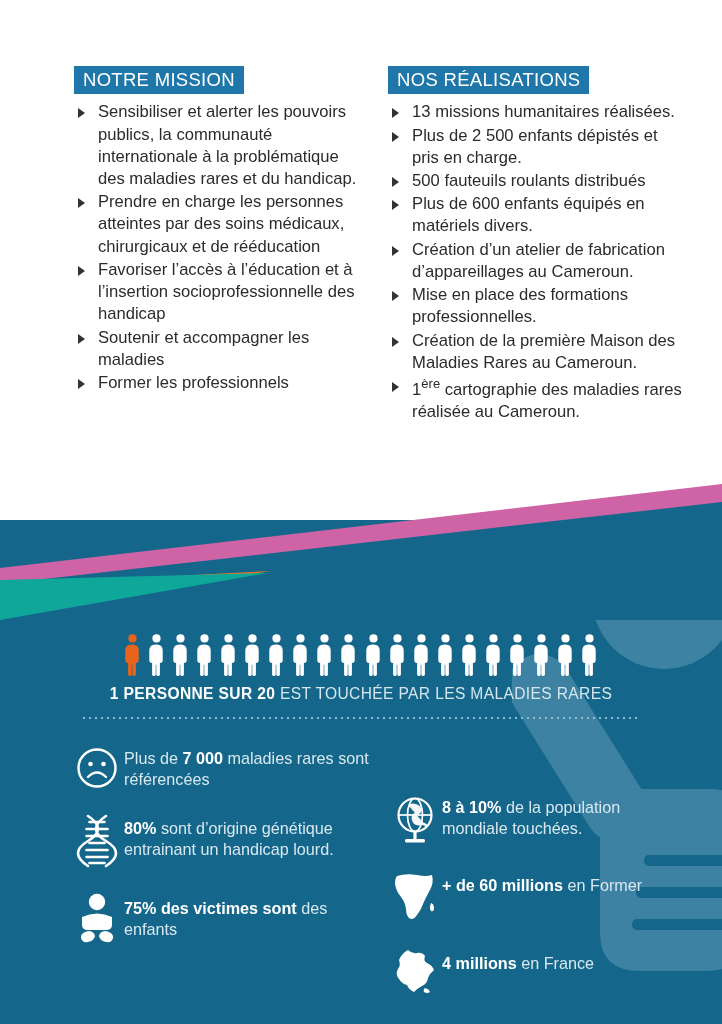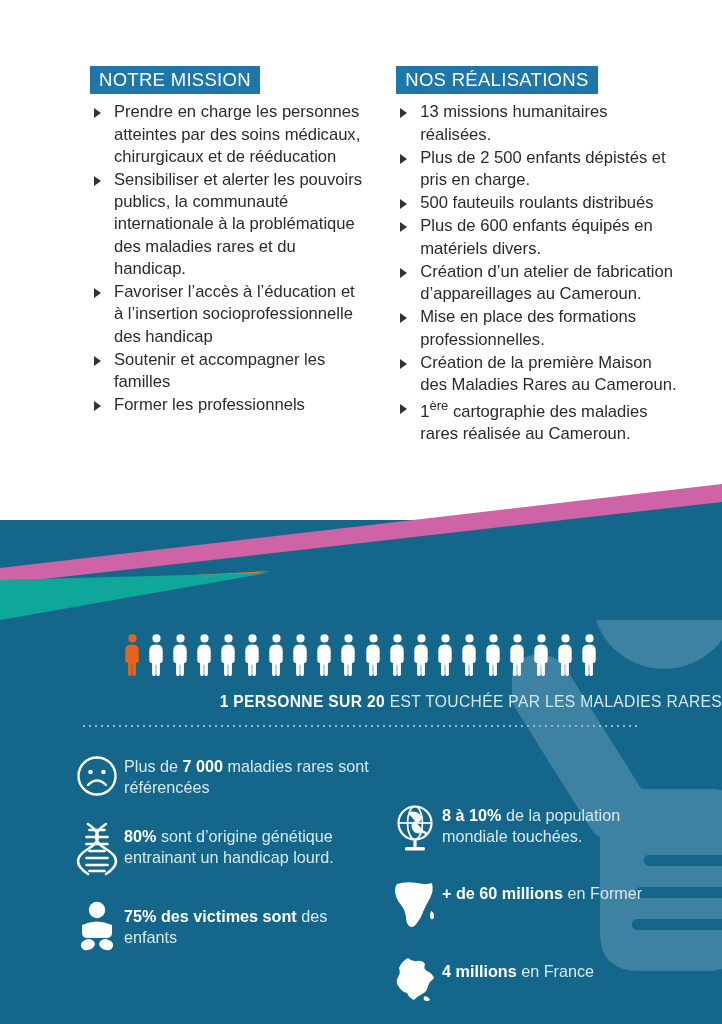--- a/index.html
+++ b/index.html
@@ -10,21 +10,20 @@
     overflow: hidden;
   }
   .page { position: relative; width: 722px; height: 1024px; background: #ffffff; overflow: hidden; }
 
   
   .top-section {
     position: absolute;
     top: 0; left: 0; right: 0; height: 520px;
     background: #ffffff;
     z-index: 5;
-    padding-left: 16px;
   }
   .columns { display: flex; padding: 66px 40px 0 74px; gap: 30px; }
   .col { width: 290px; }
   .col-right { width: 300px; }
 
   .badge {
     display: inline-block;
     background: #1E77A8;
     color: #ffffff;
     font-size: 18.5px;
@@ -82,22 +81,22 @@
     display: flex;
     justify-content: center;
     align-items: flex-end;
     gap: 5.1px;
     margin-top: 16px;
     padding: 0 2px;
   }
   .person { width: 19px; height: 42px; display: block; }
 
   .sd-caption {
-    text-align: right;
-    margin-top: 17px;
+    text-align: center;
+    margin-top: 9px;
     font-size: 15.6px;
     color: #D5E6EE;
     letter-spacing: .35px;
     white-space: nowrap;
   }
   .sd-caption b { color: #ffffff; font-weight: bold; }
 
   .dots-divider {
     margin: 14px auto 0 auto;
     width: 560px; height: 2px;
@@ -379,24 +378,24 @@
       </div>
     </div>
   </div>
 
   <div class="top-section">
     <div class="columns">
 
       <div class="col">
         <div class="badge">NOTRE MISSION</div>
         <ul class="bullets" id="mission-list">
+            <li><span class="tri"></span><span>Sensibiliser et alerter les pouvoirs publics, la communauté internationale à la problématique des maladies rares et du handicap.</span></li>
             <li><span class="tri"></span><span>Prendre en charge les personnes atteintes par des soins médicaux, chirurgicaux et de rééducation</span></li>
-            <li><span class="tri"></span><span>Sensibiliser et alerter les pouvoirs publics, la communauté internationale à la problématique des maladies rares et du handicap.</span></li>
             <li><span class="tri"></span><span>Favoriser l’accès à l’éducation et à l’insertion socioprofessionnelle des handicap</span></li>
-            <li><span class="tri"></span><span>Soutenir et accompagner les familles</span></li>
+            <li><span class="tri"></span><span>Soutenir et accompagner les maladies</span></li>
             <li><span class="tri"></span><span>Former les professionnels</span></li>
           </ul>
       </div>
 
       <div class="col-right">
         <div class="badge">NOS RÉALISATIONS</div>
         <ul class="bullets" id="achievements-list">
             <li><span class="tri"></span><span>13 missions humanitaires réalisées.</span></li>
             <li><span class="tri"></span><span>Plus de 2 500 enfants dépistés et pris en charge.</span></li>
             <li><span class="tri"></span><span>500 fauteuils roulants distribués</span></li>

